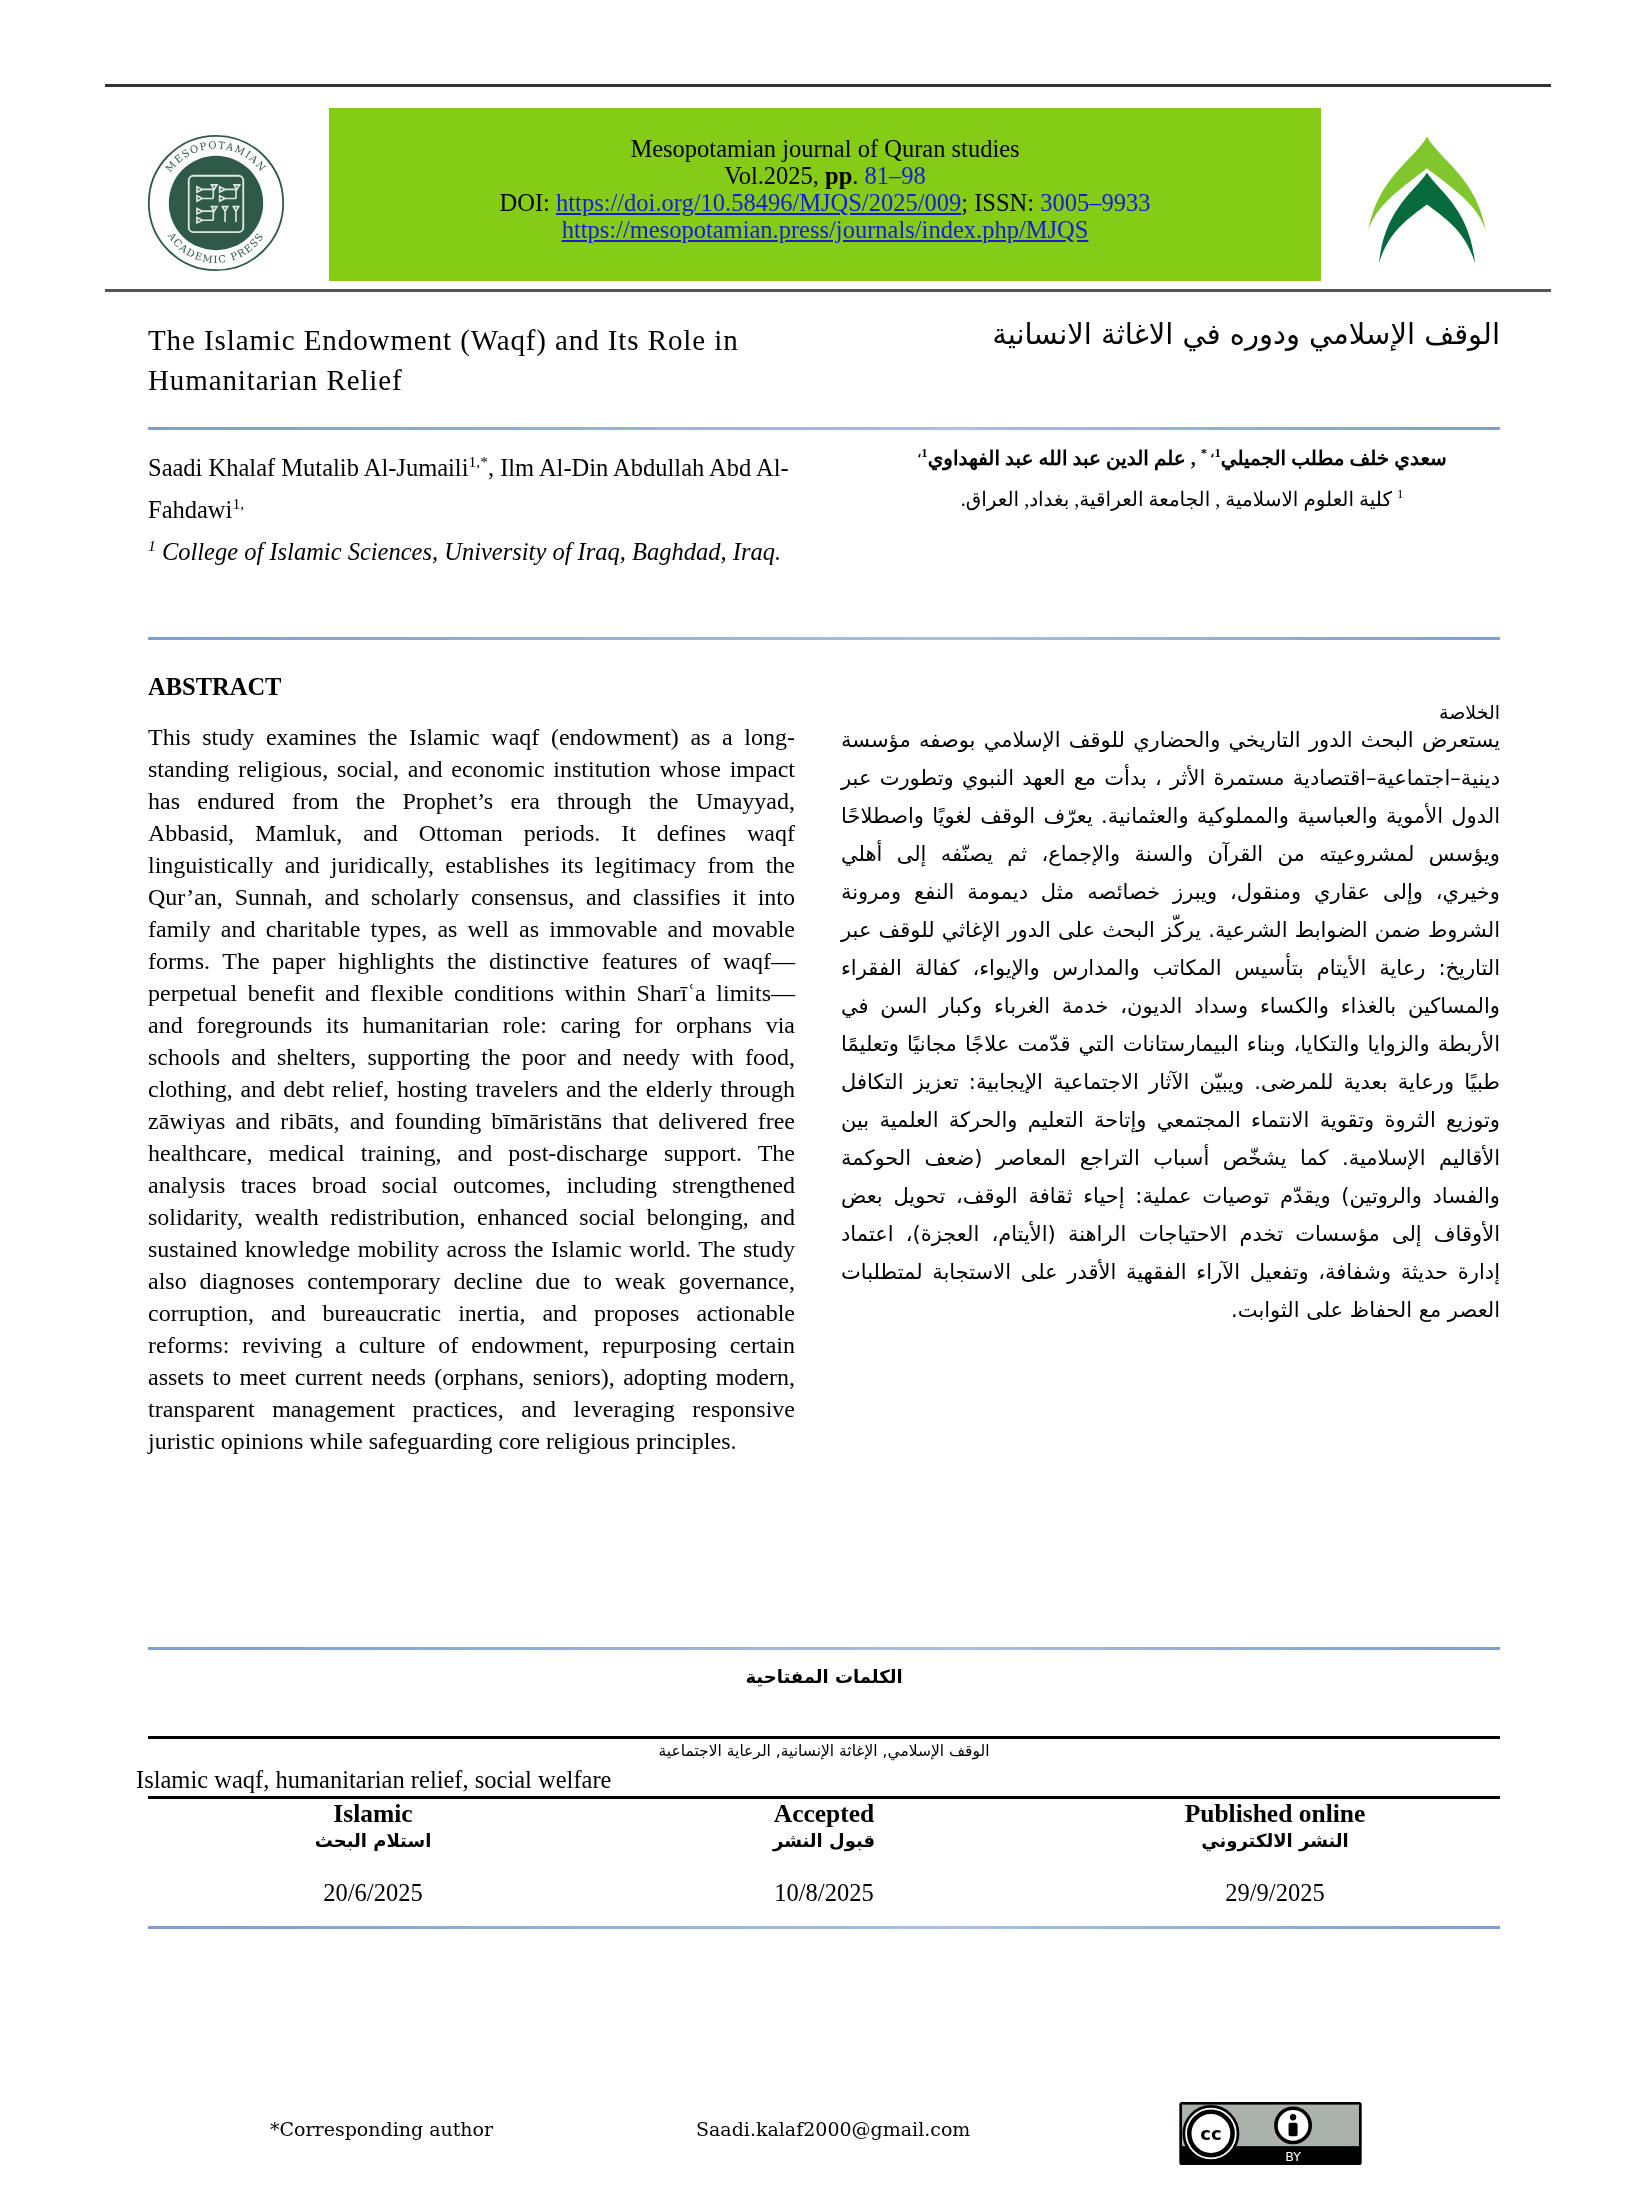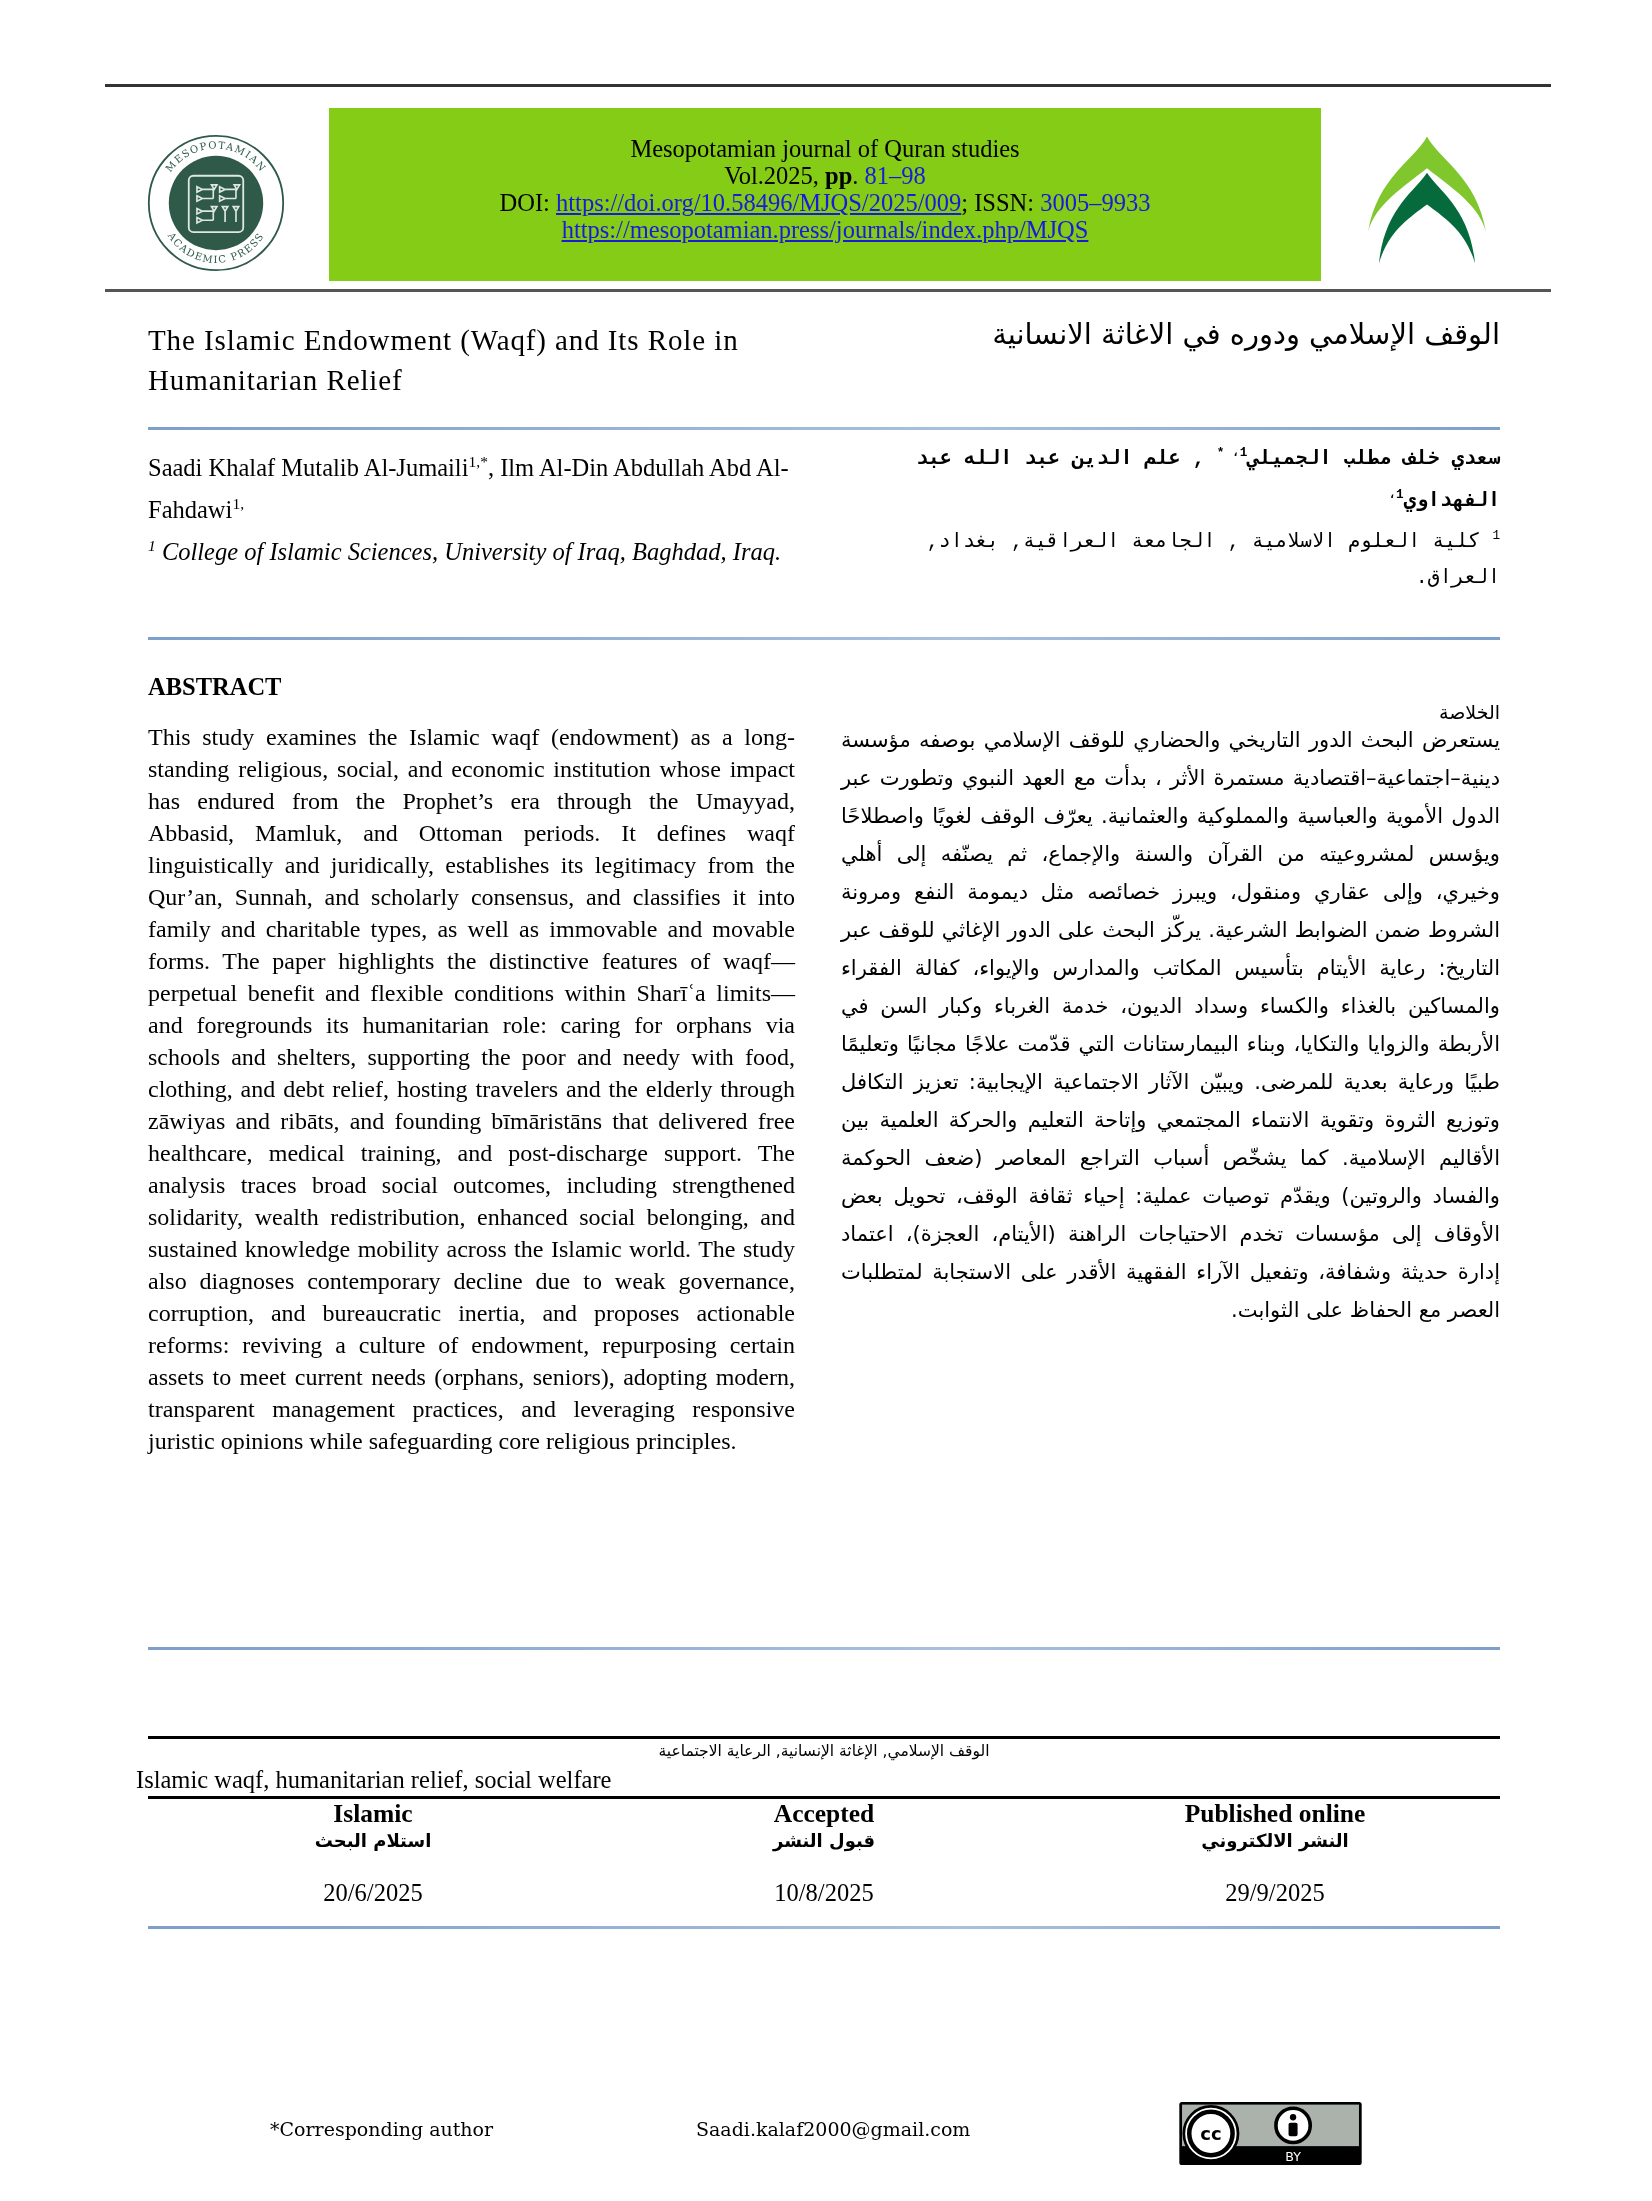--- a/index.html
+++ b/index.html
@@ -17,22 +17,22 @@
 
   .title-en { left: 148px; top: 320px; width: 647px; font-size: 29px; line-height: 40px; letter-spacing: 0.9px; }
   .title-ar { left: 864px; top: 314px; width: 636px; font-size: 29px; line-height: 40px;
               direction: rtl; text-align: right; font-family: "DejaVu Sans", sans-serif; }
   .blue-rule { left: 148px; width: 1352px; height: 2.7px;
                background: linear-gradient(to right, #7d9fca, #a9c0de 60%, #7d9fca); }
 
   .authors-en { left: 148px; top: 444px; width: 655px; font-size: 24.5px; line-height: 36px; }
   .authors-en sup { font-size: 15.5px; }
   .affil-en { font-style: italic; }
-  .authors-ar { left: 864px; top: 435px; width: 636px; direction: rtl; text-align: right;
-                font-family: Liberation Mono, monospace; font-size: 20px; line-height: 36px; }
+  .authors-ar { left: 864px; top: 435px; width: 636px; direction: rtl; text-align: center;
+                font-family: Liberation Serif, serif; font-size: 20px; line-height: 36px; }
   .authors-ar .names { font-weight: bold; }
   .authors-ar sup { font-size: 12.7px; }
 
   .abs-head-en { left: 148px; top: 673px; font-size: 24.5px; font-weight: bold; }
   .abs-body-en { left: 148px; top: 721px; width: 647px; font-size: 24px; line-height: 32px; text-align: justify; }
   .abs-head-ar { left: 1182px; top: 701px; width: 318px; direction: rtl; text-align: right;
                  font-family: "DejaVu Sans", sans-serif; font-size: 19px; font-weight: normal; }
   .abs-body-ar { left: 841px; top: 721px; width: 659px; direction: rtl; text-align: justify;
                  font-family: "DejaVu Sans", sans-serif; font-size: 21px; line-height: 38px; }
 
@@ -127,20 +127,21 @@
 <div class="abs blue-rule" style="top:637px"></div>
 
 <div class="abs abs-head-en">ABSTRACT</div>
 <div class="abs abs-body-en">This study examines the Islamic waqf (endowment) as a long-standing religious, social, and economic institution whose impact has endured from the Prophet’s era through the Umayyad, Abbasid, Mamluk, and Ottoman periods. It defines waqf linguistically and juridically, establishes its legitimacy from the Qur’an, Sunnah, and scholarly consensus, and classifies it into family and charitable types, as well as immovable and movable forms. The paper highlights the distinctive features of waqf—perpetual benefit and flexible conditions within Sharīʿa limits—and foregrounds its humanitarian role: caring for orphans via schools and shelters, supporting the poor and needy with food, clothing, and debt relief, hosting travelers and the elderly through zāwiyas and ribāts, and founding bīmāristāns that delivered free healthcare, medical training, and post-discharge support. The analysis traces broad social outcomes, including strengthened solidarity, wealth redistribution, enhanced social belonging, and sustained knowledge mobility across the Islamic world. The study also diagnoses contemporary decline due to weak governance, corruption, and bureaucratic inertia, and proposes actionable reforms: reviving a culture of endowment, repurposing certain assets to meet current needs (orphans, seniors), adopting modern, transparent management practices, and leveraging responsive juristic opinions while safeguarding core religious principles.</div>
 <div class="abs abs-head-ar">الخلاصة</div>
 <div class="abs abs-body-ar">يستعرض البحث الدور  التاريخي والحضاري للوقف الإسلامي بوصفه مؤسسة دينية–اجتماعية–اقتصادية مستمرة الأثر ، بدأت مع العهد النبوي وتطورت عبر الدول الأموية والعباسية والمملوكية والعثمانية. يعرّف الوقف لغويًا واصطلاحًا ويؤسس لمشروعيته من القرآن والسنة والإجماع، ثم يصنّفه إلى أهلي وخيري، وإلى عقاري ومنقول، ويبرز  خصائصه مثل ديمومة النفع ومرونة الشروط ضمن الضوابط الشرعية. يركّز البحث على الدور الإغاثي للوقف عبر التاريخ: رعاية الأيتام بتأسيس المكاتب والمدارس والإيواء، كفالة الفقراء والمساكين بالغذاء والكساء وسداد الديون، خدمة الغرباء وكبار السن في الأربطة والزوايا والتكايا، وبناء البيمارستانات التي قدّمت علاجًا مجانيًا وتعليمًا طبيًا ورعاية بعدية للمرضى. ويبيّن الآثار الاجتماعية الإيجابية: تعزيز التكافل وتوزيع الثروة وتقوية الانتماء المجتمعي وإتاحة التعليم والحركة العلمية بين الأقاليم الإسلامية. كما يشخّص أسباب التراجع المعاصر  (ضعف الحوكمة والفساد والروتين) ويقدّم توصيات عملية: إحياء ثقافة الوقف، تحويل بعض الأوقاف إلى مؤسسات تخدم الاحتياجات الراهنة (الأيتام، العجزة)، اعتماد إدارة حديثة وشفافة، وتفعيل الآراء الفقهية الأقدر  على الاستجابة لمتطلبات العصر مع الحفاظ على الثوابت.</div>
 
 <div class="abs blue-rule" style="top:1647px"></div>
 
 <div class="abs kw-block">
+  <div class="kw-title-ar">الكلمات المفتاحية</div>
 </div>
 <div class="abs black-rule" style="top:1736px"></div>
 <div class="abs kw-ar">الوقف الإسلامي, الإغاثة الإنسانية, الرعاية الاجتماعية</div>
 <div class="abs kw-en">Islamic waqf, humanitarian relief, social welfare</div>
 <div class="abs black-rule" style="top:1796px"></div>
 
 <div class="abs dates">
   <div class="date-col">
     <div class="lbl">Islamic</div>
     <div class="lbl-ar">استلام البحث</div>

